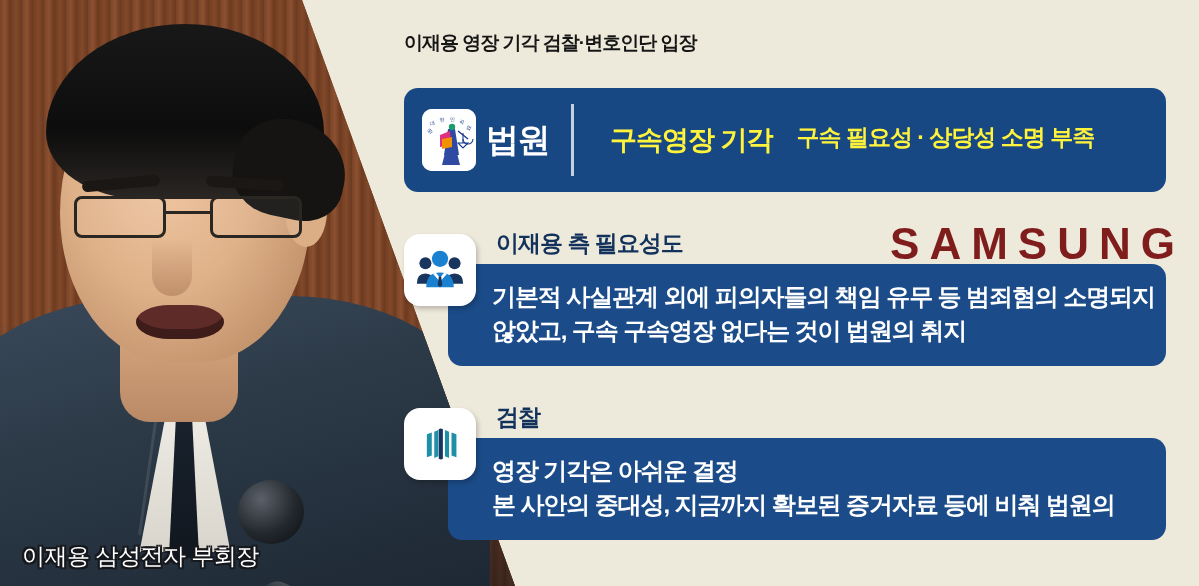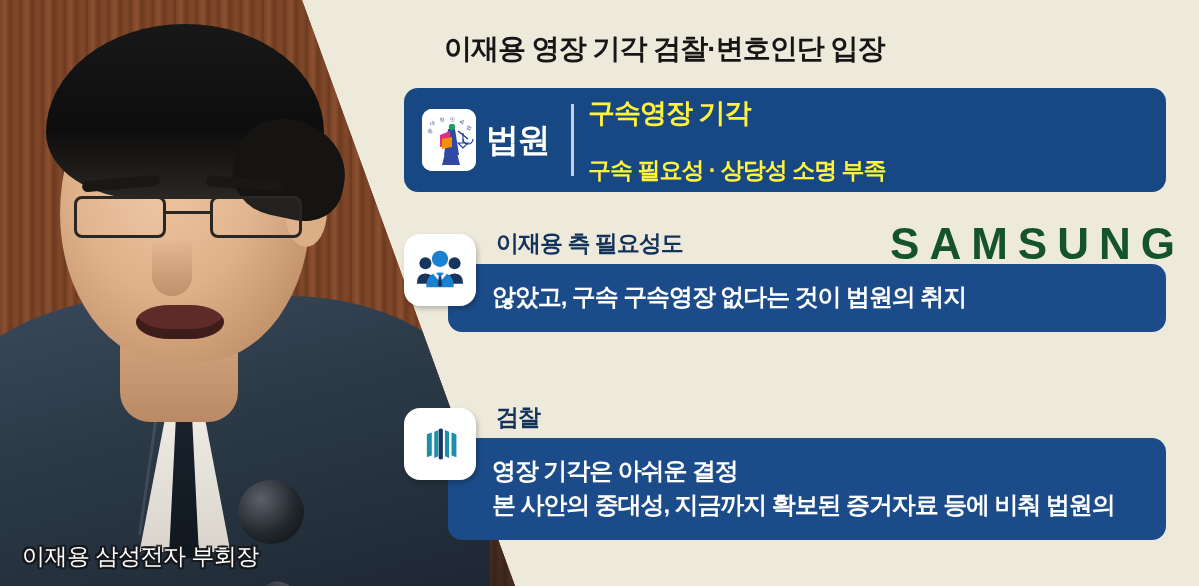--- a/index.html
+++ b/index.html
@@ -200,36 +200,35 @@
        0   -2px 0 #16181c, 0    2px 0 #16181c,
       -2px  0   0 #16181c, 2px  0   0 #16181c;
     z-index: 6;
   }
 
   
   .headline {
     position: absolute;
     left: 404px;
     top: 30px;
-    font-size: 28px;
+    font-size: 19px;
     font-weight: 700;
     color: #161616;
     letter-spacing: -1px;
     white-space: nowrap;
-    margin-left: 40px;
   }
 
   
   .samsung-watermark {
     position: absolute;
     right: 14px;
     top: 222px;
     font-size: 44px;
     font-weight: 700;
-    color: #14532d;
+    color: #7f1d1d;
     letter-spacing: 10px;
     line-height: 1;
     white-space: nowrap;
     z-index: 1;
   }
 
   
   .court-banner {
     position: absolute;
     left: 404px;
@@ -260,23 +259,23 @@
     white-space: nowrap;
   }
   .court-divider {
     width: 3px;
     height: 72px;
     background: rgba(255,255,255,0.75);
     margin-left: 22px;
     flex: none;
   }
   .court-lines {
-    margin-left: 14px;
+    margin-left: 36px;
     display: flex;
-    flex-direction: column;
+    flex-direction: row;
     justify-content: center;
     gap: 24px;
   }
   .court-line-1 {
     font-size: 27px;
     font-weight: 700;
     color: #fff33b;
     letter-spacing: -1px;
     white-space: nowrap;
   }
@@ -421,20 +420,21 @@
 
         <circle cx="28" cy="15" r="9.5" fill="#1a80d0"></circle>
         <path d="M12 48 q0 -17 16 -17 q16 0 16 17 z" fill="#1a80d0"></path>
 
         <path d="M23 31 l5 6 l5 -6 l3 1.6 l-8 9 l-8 -9 z" fill="#ffffff"></path>
         <path d="M26.6 35.6 h2.8 l1.2 10 l-2.6 2.4 l-2.6 -2.4 z" fill="#17355e"></path>
       </svg>
     </div>
     <div class="st-title">이재용 측 필요성도</div>
     <div class="st-bubble">
+      <p>기본적 사실관계 외에 피의자들의 책임 유무 등  범죄혐의 소명되지</p>
       <p>않았고, 구속 구속영장 없다는 것이 법원의 취지</p>
     </div>
   </div>
 
   <div class="statement" id="statement-prosecution">
     <div class="st-icon">
       <svg viewBox="0 0 56 56" width="46" height="46" aria-hidden="true">
         <path d="M12 16 l6 -2 l0 28 l-6 2 z" fill="#1f8fa8"></path>
         <path d="M21 13 l5 -2 l0 32 l-5 2 z" fill="#1f8fa8"></path>
         <path d="M26.5 10 q2.5 -2 5 0 l0 36 q-2.5 2 -5 0 z" fill="#17355e"></path>

